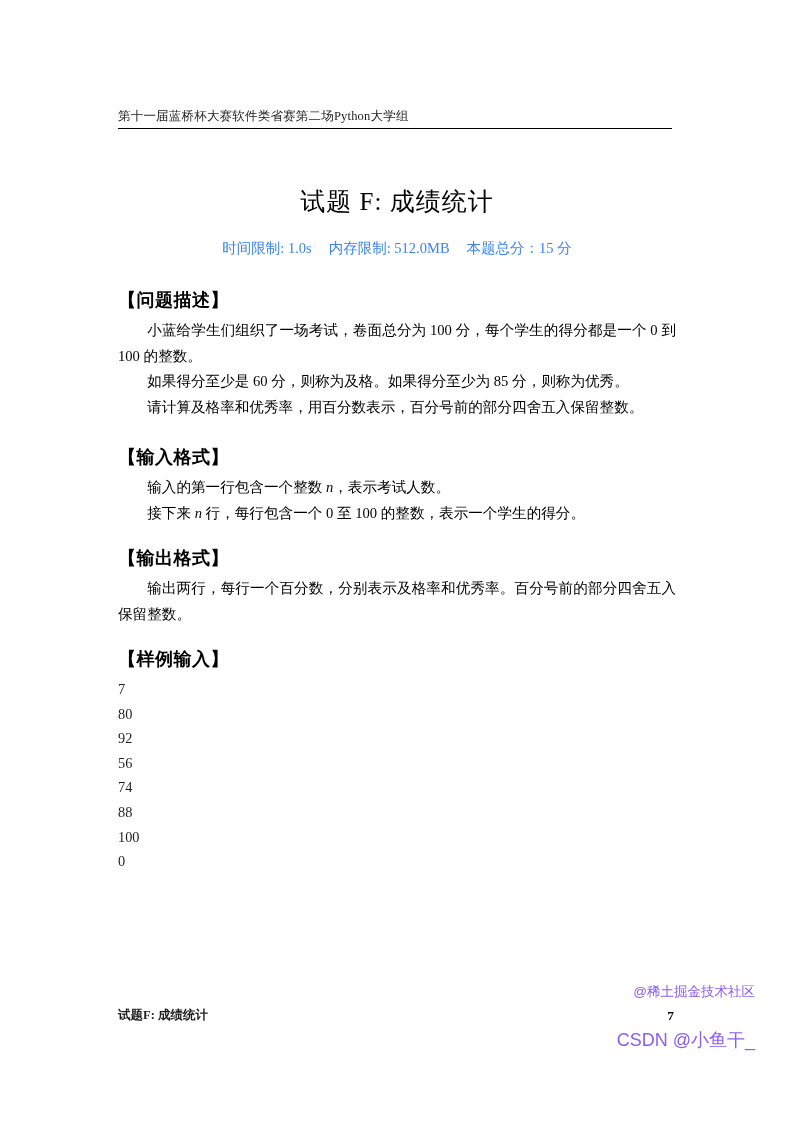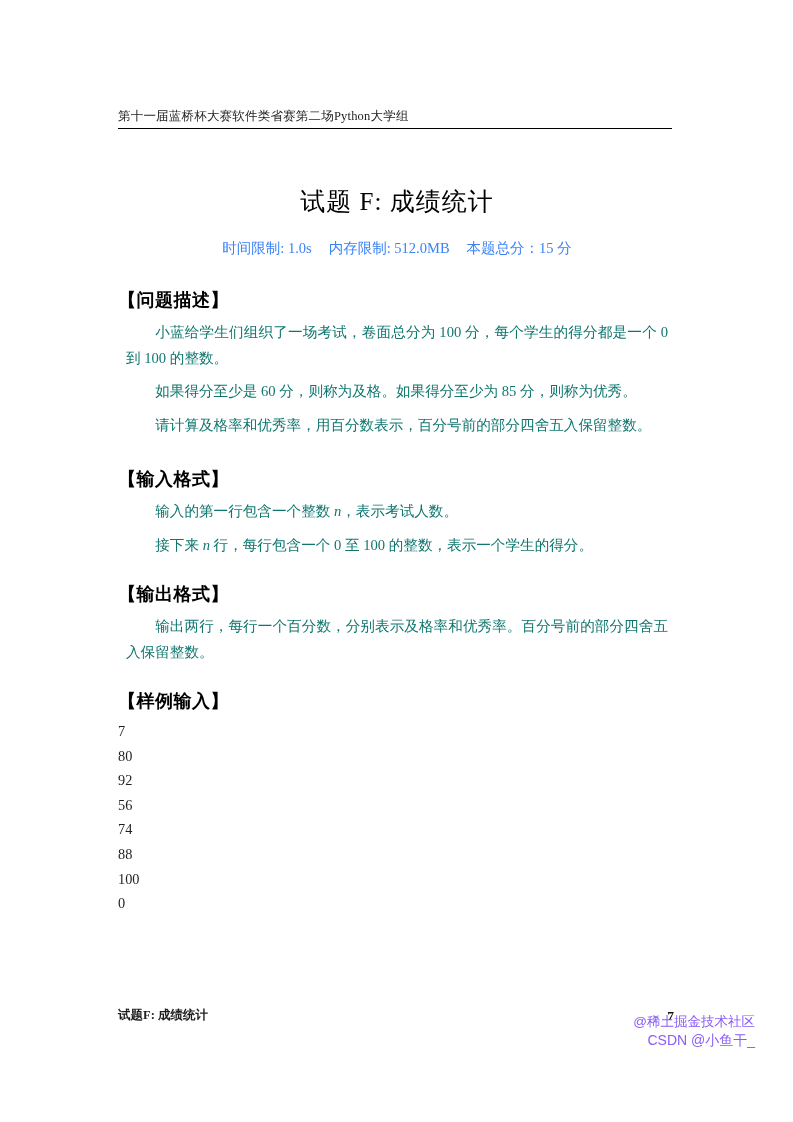--- a/index.html
+++ b/index.html
@@ -80,22 +80,22 @@
     color: #000000;
     letter-spacing: 0.5px;
     margin: 0 0 6px 0;
   }
   .para {
     font-size: 14.6px;
     line-height: 25.5px;
     text-align: justify;
     text-justify: inter-ideograph;
     text-indent: 2em;
-    margin: 8px;
-    color: #0f766e;
+    margin: 0;
+    color: #000000;
   }
   .spacer-lg { height: 21px; }
   .spacer-md { height: 16px; }
   .var { font-style: italic; font-family: "Liberation Serif", "DejaVu Serif", serif; }
 
   
   .sample-block {
     margin-top: 3px;
   }
   .sample-line {
@@ -132,21 +132,21 @@
     position: absolute;
     right: 38px;
     bottom: 14px;
     text-align: right;
     color: #8b5cf6;
     font-family: "Liberation Sans", "DejaVu Sans", sans-serif;
     line-height: 19px;
     user-select: none;
   }
   .watermark-top { font-size: 13.5px; }
-  .watermark-bottom { font-size: 14px; }
+  .watermark-bottom { font-size: 18px; margin-top: 30px; }
 </style>
 </head>
 <body>
 
 <div class="page">
 
   <div class="running-header">
     <div class="running-header-text">第十一届蓝桥杯大赛软件类省赛第二场Python大学组</div>
     <div class="header-rule"></div>
   </div>

